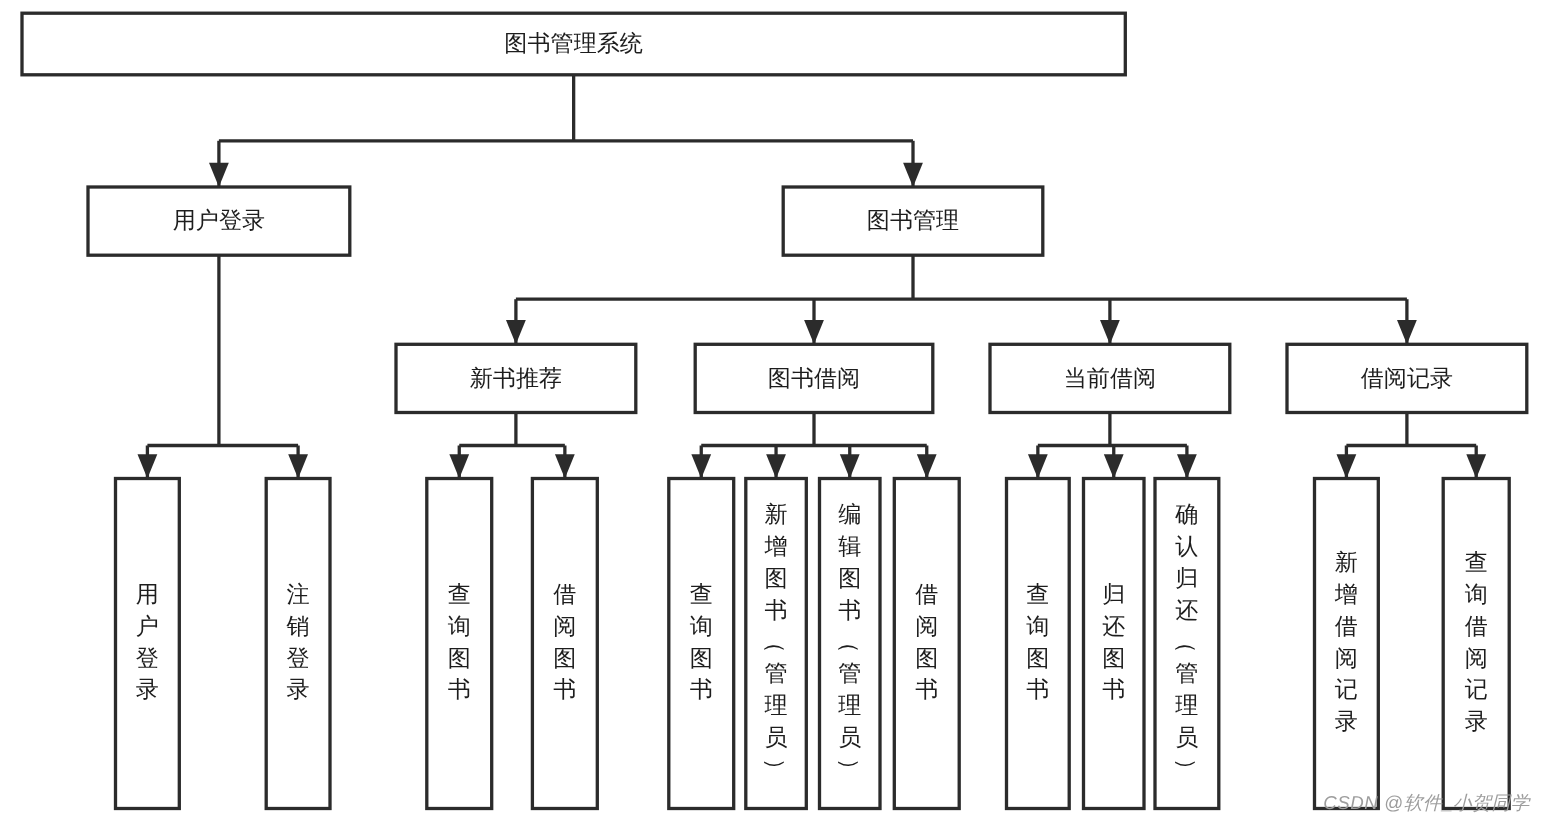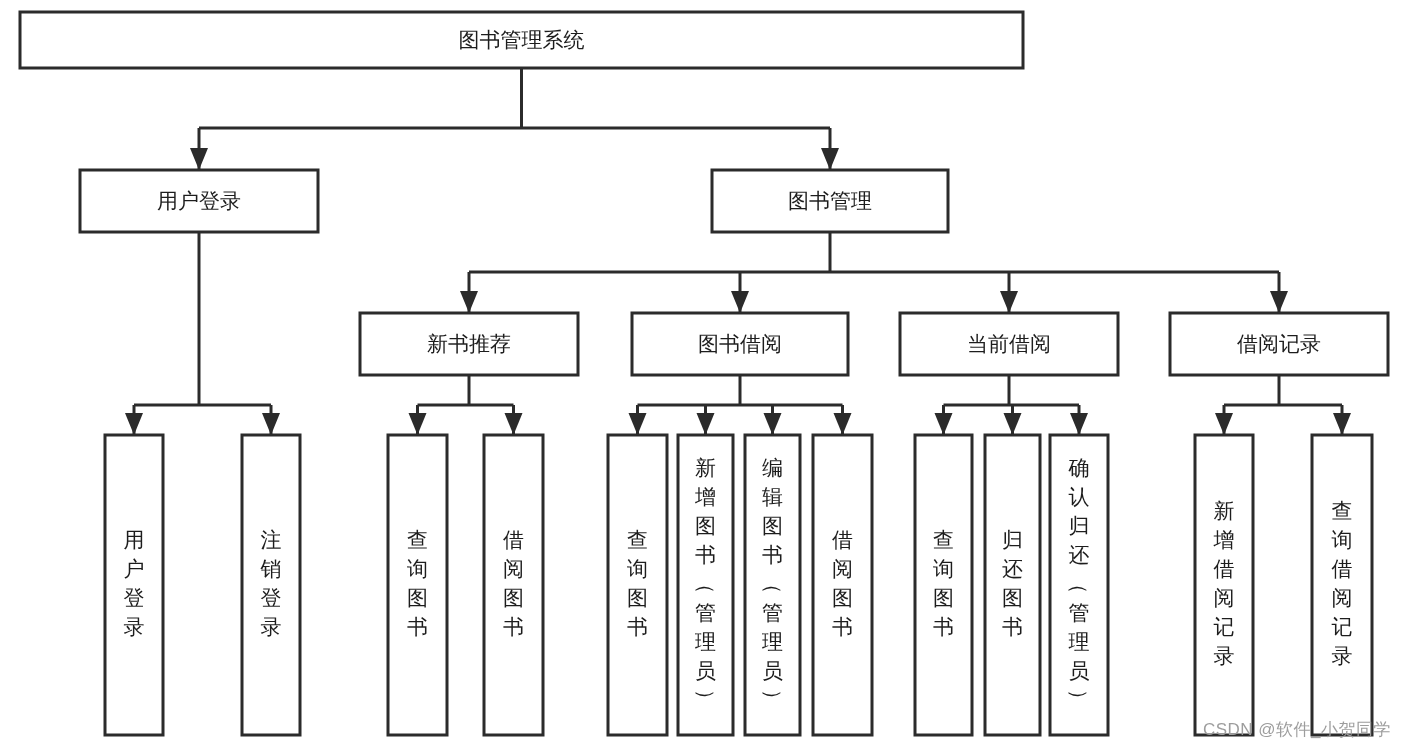--- a/index.html
+++ b/index.html
@@ -58,20 +58,21 @@
   .watermark {
     position: absolute;
     right: 14px;
     bottom: 6px;
     font-family: "Liberation Sans", "DejaVu Sans", sans-serif;
     font-size: 17px;
     color: #9d9d9d;
     letter-spacing: 0.5px;
     white-space: nowrap;
     user-select: none;
+    font-style: italic;
   }
 </style>
 </head>
 <body>
 
 <div id="diagram-root">
   <svg id="flowchart" viewBox="0 0 1405 747" xmlns="http://www.w3.org/2000/svg">
     <g id="connector-layer">
         <line class="connector" x1="521.5" y1="68" x2="521.5" y2="128"></line>
         <line class="connector" x1="199" y1="128" x2="830" y2="128"></line>

